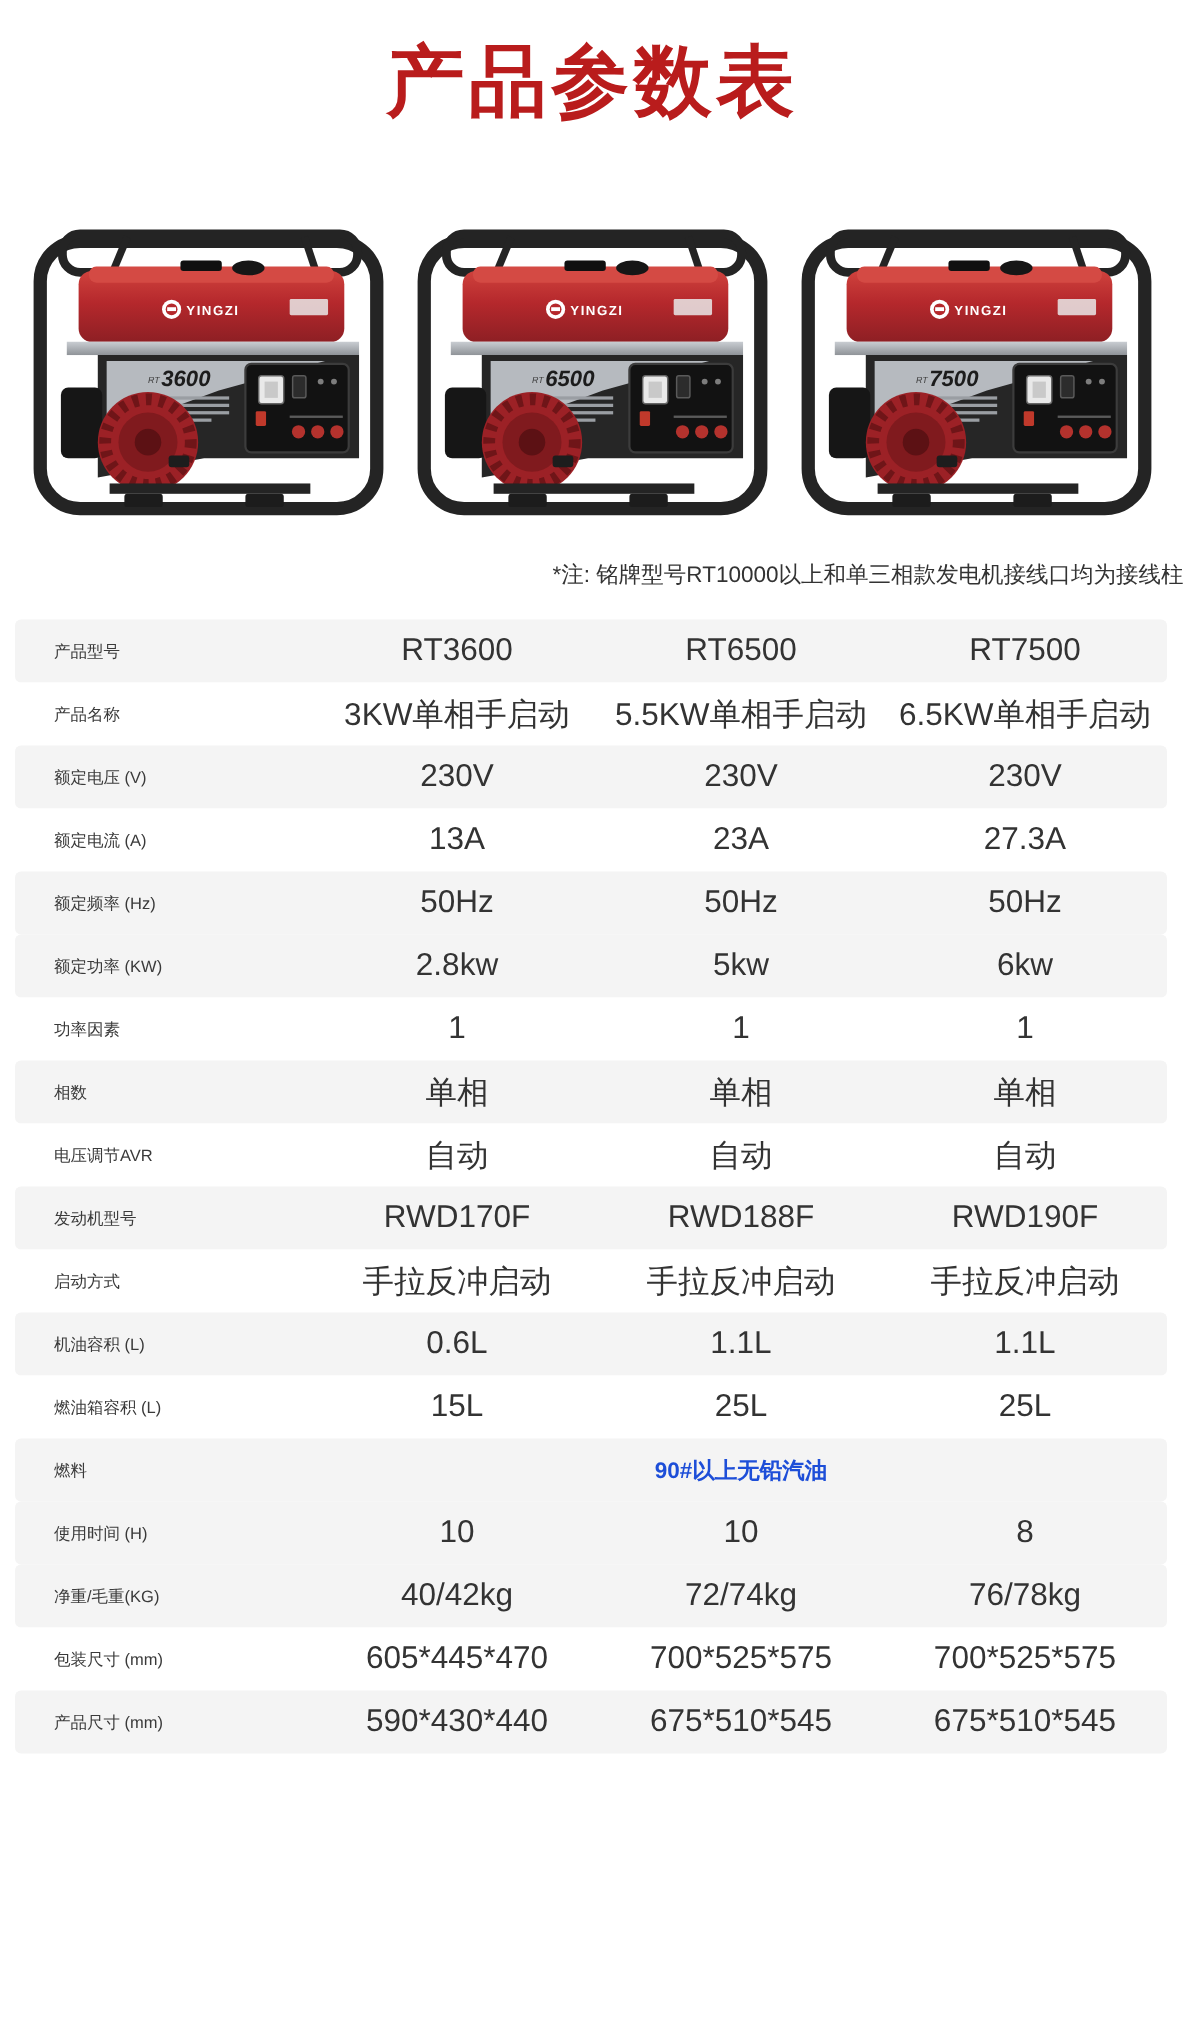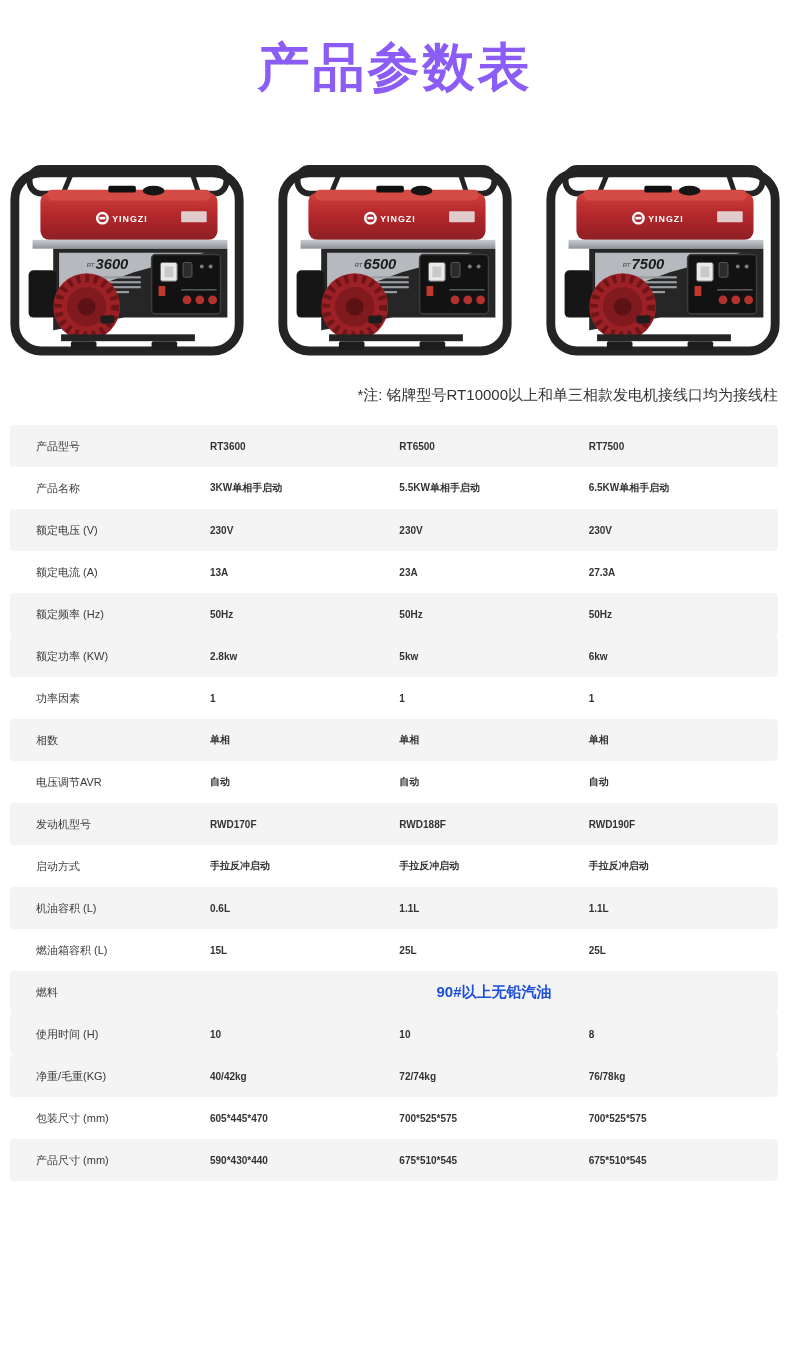--- a/index.html
+++ b/index.html
@@ -7,42 +7,42 @@
   .canvas {
     position:relative;
     width:790px; height:1354px;
     margin:0 auto;
     background:#ffffff;
     font-family:"Liberation Sans","DejaVu Sans",sans-serif;
     overflow:hidden;
   }
   
   .page-title {
-    padding-top:32px;
+    padding-top:20px;
     text-align:center;
     font-size:52px;
     font-weight:900;
     letter-spacing:3px;
-    color:#8b5cf6;
+    color:#b91c1c;
     line-height:1.35;
   }
   
   .products {
     margin-top:58px;
     height:202px;
     display:flex;
     justify-content:space-between;
-    padding:0 4px;
+    padding:0 16px;
   }
   .product { width:246px; height:202px; }
   .product svg { width:100%; height:100%; display:block; }
   
   .note {
     margin-top:24px;
-    padding-right:12px;
+    padding-right:1px;
     text-align:right;
     font-size:15px;
     color:#333333;
     height:20px;
   }
   
   .spec-table { margin:19px 12px 0 10px; }
   .spec-row {
     display:flex;
     align-items:center;
@@ -53,23 +53,23 @@
   .spec-row.shaded { background:#f4f4f4; }
   .row-label {
     flex:0 0 200px;
     padding-left:26px;
     font-size:11px;
     color:#3a3a3a;
     white-space:nowrap;
   }
   .row-value {
     flex:1;
-    text-align:left;
-    font-size:10px;
-    font-weight:bold;
+    text-align:center;
+    font-size:21px;
+    font-weight:normal;
     color:#333333;
     white-space:nowrap;
   }
   .row-span {
     flex:3;
     text-align:center;
     font-size:15px;
     font-weight:bold;
     color:#1d4ed8;
     white-space:nowrap;

